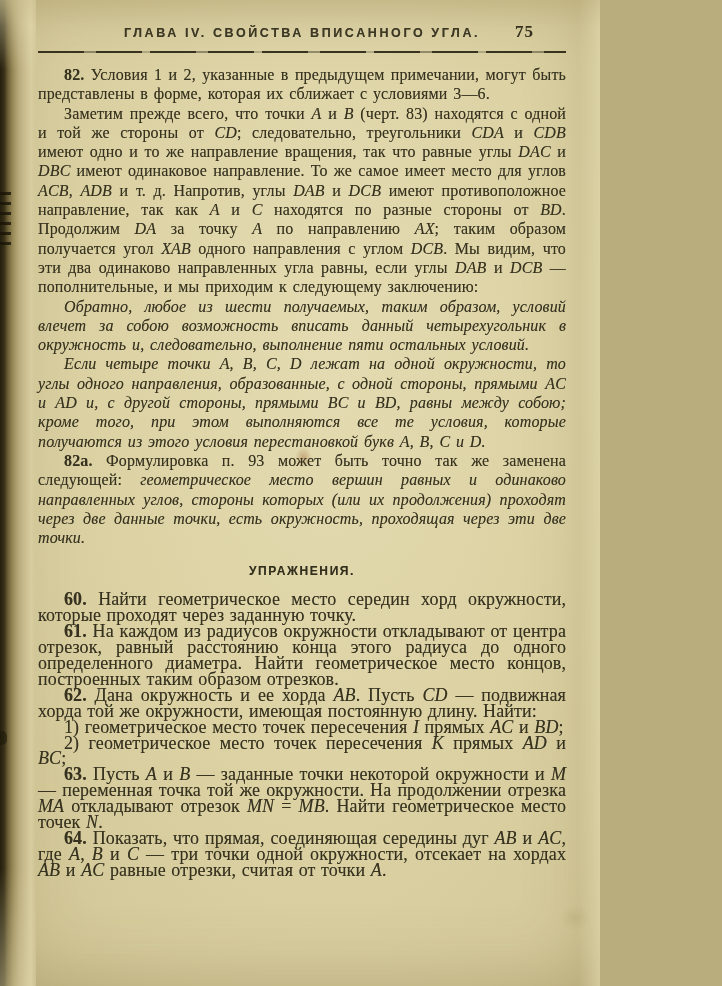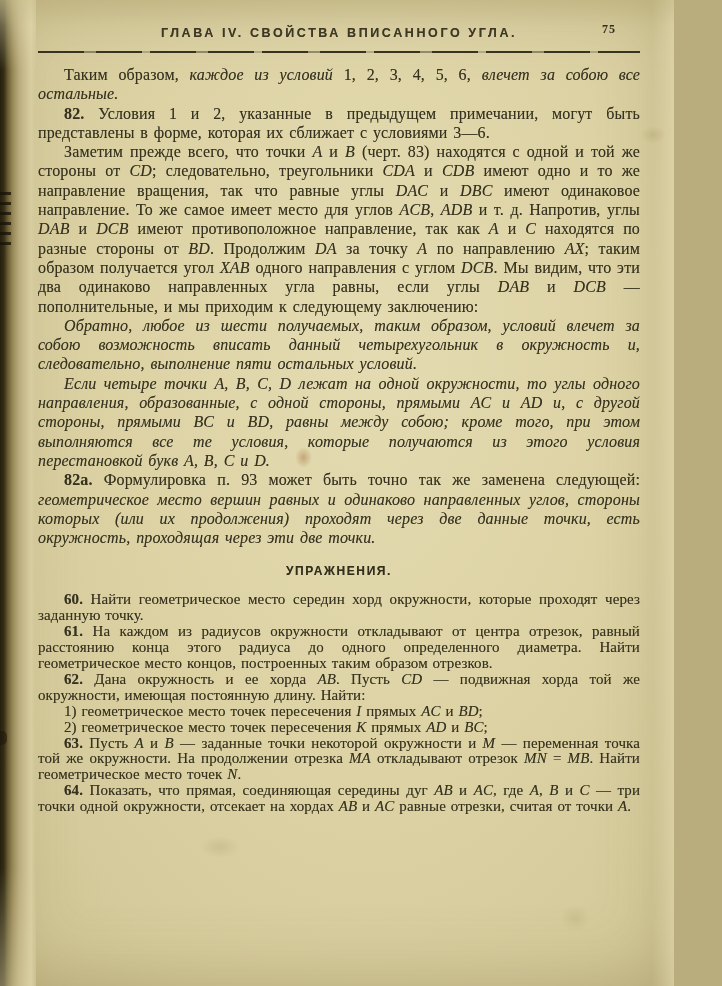--- a/index.html
+++ b/index.html
@@ -10,21 +10,21 @@
     --ink-soft:#413c28;
     --edge-dark:#241f0e;
   }
   html,body{margin:0;padding:0;}
   body{
     width:722px;height:986px;overflow:hidden;
     font-family:"Liberation Serif", serif;
     background:#b9ad7e;
   }
   .page{
-    position:relative;width:674px;height:986px;overflow:hidden;
+    position:relative;width:600px;height:986px;overflow:hidden;
     background:
       radial-gradient(ellipse at 55% 35%, var(--paper-light) 0%, var(--paper) 48%, #d5ca9b 78%, var(--paper-dark) 100%);
     box-shadow:inset 0 0 70px rgba(120,104,55,.35);
     text-decoration:underline;
   }
   
   .edge-left{
     position:absolute;left:0;top:0;bottom:0;width:36px;pointer-events:none;
     background:
       linear-gradient(180deg, rgba(228,219,178,.55) 0, rgba(228,219,178,0) 70px, rgba(228,219,178,0) 88%, rgba(220,210,165,.45) 100%),
@@ -59,40 +59,40 @@
   .content{position:absolute;left:38px;right:34px;top:26px;}
 
   .runhead{position:relative;height:20px;}
   .chapter{
     display:block;text-align:center;
     font-family:"Liberation Sans", sans-serif;font-weight:bold;
     font-size:12.5px;letter-spacing:2.6px;color:#3d3824;
     text-shadow:0 0 .6px rgba(61,56,36,.55);
   }
   .pagenum{
-    position:absolute;right:24px;top:-4px;
+    position:absolute;right:32px;top:-4px;
     font-family:"Liberation Serif", serif;font-weight:bold;
-    font-size:12px;color:#34301d;letter-spacing:1px;
+    font-size:17px;color:#34301d;letter-spacing:1px;
   }
   .rule{
     margin-top:5px;height:2px;
     background:repeating-linear-gradient(90deg,
       #38331f 0 46px, rgba(56,51,31,.45) 46px 58px, #38331f 58px 104px, rgba(56,51,31,.25) 104px 112px);
   }
 
   .bodytext{margin-top:12px;color:var(--ink);}
   .bp{
     margin:0;text-indent:26px;text-align:justify;
     font-size:16px;line-height:19.3px;
     letter-spacing:.15px;word-spacing:1.6px;
     text-shadow:0 0 .5px rgba(54,50,31,.45);
   }
   .xp{
     margin:0;text-indent:26px;text-align:justify;
-    font-size:15px;line-height:15.9px;
+    font-size:18px;line-height:15.9px;
     letter-spacing:.1px;word-spacing:1px;
     color:var(--ink);
     text-shadow:0 0 .45px rgba(54,50,31,.45);
   }
   .bp span.i,.xp span.i{font-style:italic;}
   .bp span.b,.xp span.b{font-weight:bold;}
 
   .ex-heading{
     margin:17px 0 14px 0;text-align:center;
     font-family:"Liberation Sans", sans-serif;font-weight:bold;
@@ -115,21 +115,20 @@
   <div class="stain s4"></div>
 
   <div class="content">
     <div class="runhead">
       <span class="chapter">ГЛАВА IV. СВОЙСТВА ВПИСАННОГО УГЛА.</span>
       <span class="pagenum">75</span>
     </div>
     <div class="rule"></div>
 
     <div class="bodytext" id="body-text">
-        <p class="bp"><span class="n">Таким образом, </span><span class="i">каждое из условий</span><span class="n"> 1, 2, 3, 4, 5, 6, </span><span class="i">влечет за собою все остальные.</span></p>
         <p class="bp"><span class="b">82.</span><span class="n"> Условия 1 и 2, указанные в предыдущем примечании, могут быть представлены в форме, которая их сближает с условиями 3—6.</span></p>
         <p class="bp"><span class="n">Заметим прежде всего, что точки </span><span class="i">A</span><span class="n"> и </span><span class="i">B</span><span class="n"> (черт. 83) находятся с одной и той же стороны от </span><span class="i">CD</span><span class="n">; следовательно, треугольники </span><span class="i">CDA</span><span class="n"> и </span><span class="i">CDB</span><span class="n"> имеют одно и то же направление вращения, так что равные углы </span><span class="i">DAC</span><span class="n"> и </span><span class="i">DBC</span><span class="n"> имеют одинаковое направление. То же самое имеет место для углов </span><span class="i">ACB</span><span class="n">, </span><span class="i">ADB</span><span class="n"> и т. д. Напротив, углы </span><span class="i">DAB</span><span class="n"> и </span><span class="i">DCB</span><span class="n"> имеют противоположное направление, так как </span><span class="i">A</span><span class="n"> и </span><span class="i">C</span><span class="n"> находятся по разные стороны от </span><span class="i">BD</span><span class="n">. Продолжим </span><span class="i">DA</span><span class="n"> за точку </span><span class="i">A</span><span class="n"> по направлению </span><span class="i">AX</span><span class="n">; таким образом получается угол </span><span class="i">XAB</span><span class="n"> одного направления с углом </span><span class="i">DCB</span><span class="n">. Мы видим, что эти два одинаково направленных угла равны, если углы </span><span class="i">DAB</span><span class="n"> и </span><span class="i">DCB</span><span class="n"> — пополнительные, и мы приходим к следующему заключению:</span></p>
         <p class="bp"><span class="i">Обратно, любое из шести получаемых, таким образом, условий влечет за собою возможность вписать данный четырехугольник в окружность и, следовательно, выполнение пяти остальных условий.</span></p>
         <p class="bp"><span class="i">Если четыре точки A, B, C, D лежат на одной окружности, то углы одного направления, образованные, с одной стороны, прямыми AC и AD и, с другой стороны, прямыми BC и BD, равны между собою; кроме того, при этом выполняются все те условия, которые получаются из этого условия перестановкой букв A, B, C и D.</span></p>
         <p class="bp"><span class="b">82а.</span><span class="n"> Формулировка п. 93 может быть точно так же заменена следующей: </span><span class="i">геометрическое место вершин равных и одинаково направленных углов, стороны которых (или их продолжения) проходят через две данные точки, есть окружность, проходящая через эти две точки.</span></p>
       </div>
 
     <h2 class="ex-heading">УПРАЖНЕНИЯ.</h2>
     <div id="ex-list">
         <p class="xp"><span class="b">60.</span><span class="n"> Найти геометрическое место середин хорд окружности, которые проходят через заданную точку.</span></p>

